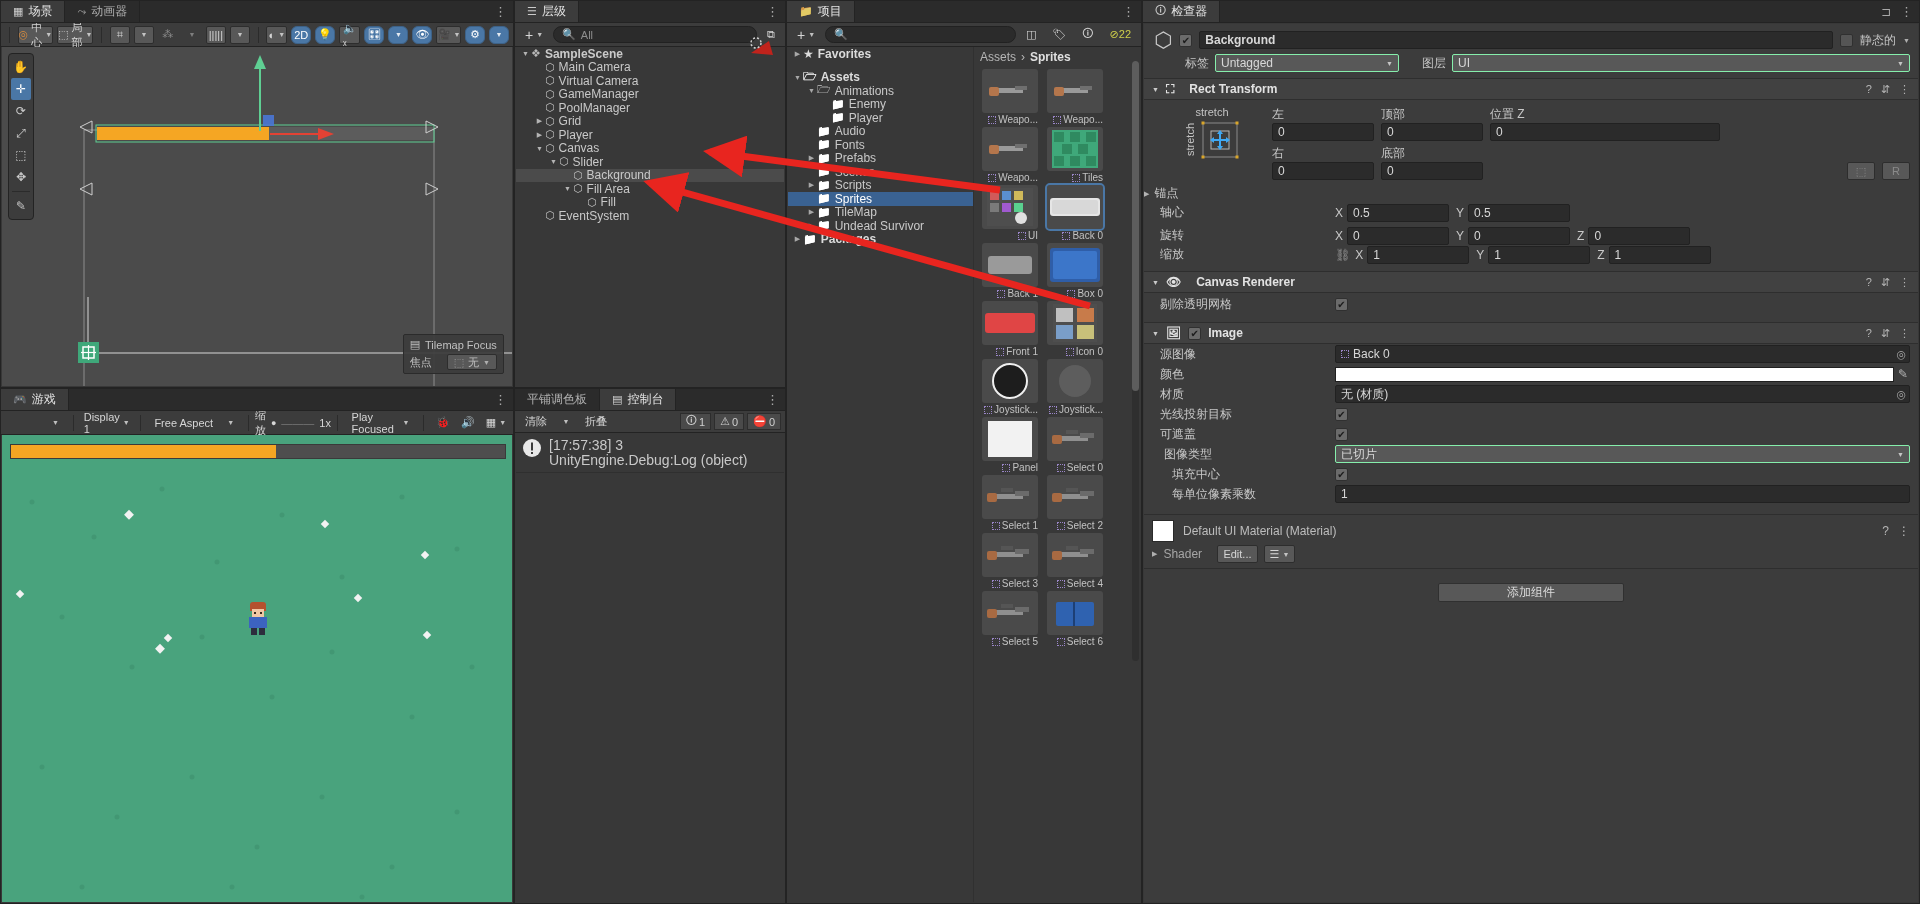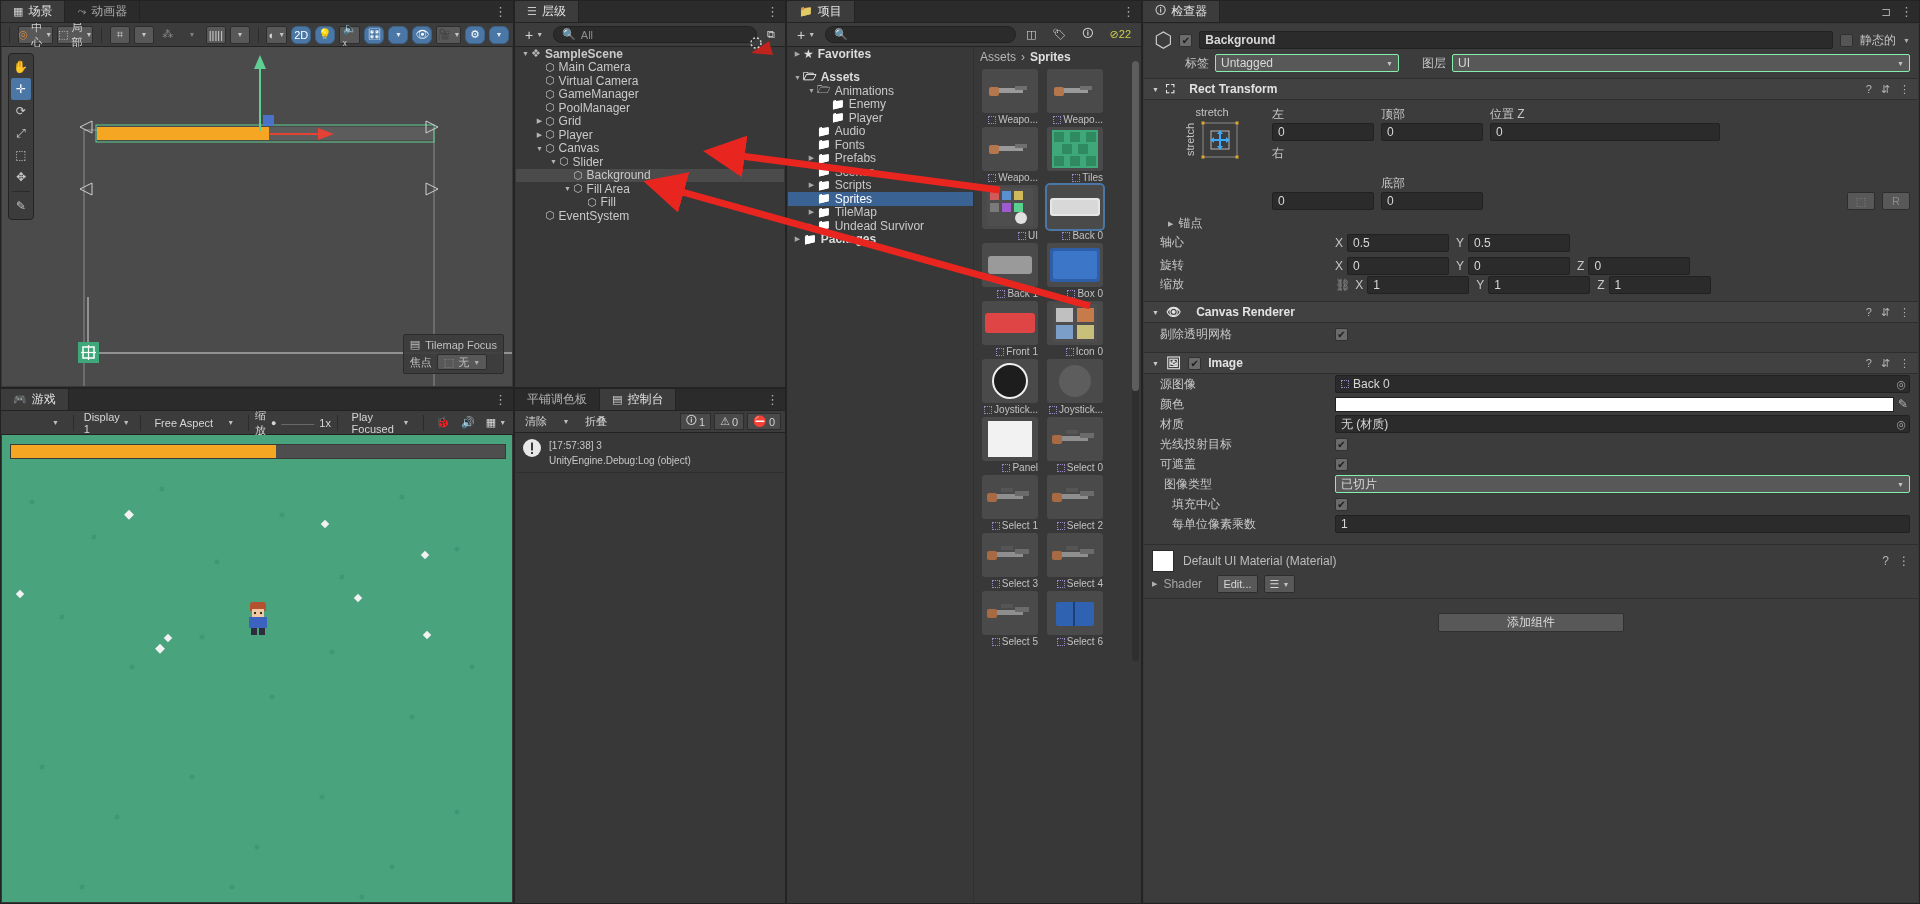--- a/index.html
+++ b/index.html
@@ -64,21 +64,21 @@
     color: #c8c8c8; font-size: 12px;
   }
   .scene-tools .st.sel { background: #4a77a6; color: #fff; border-radius: 2px; margin: 0 2px; }
   .scene-tools .divider { height: 1px; background: #2b2b2b; margin: 3px 3px; }
 
   .focus-box {
     position: absolute; right: 8px; bottom: 12px; background: #3c3c3cee;
     border: 1px solid #2b2b2b; border-radius: 2px; padding: 3px 6px; z-index: 5;
   }
   .focus-box .line1 { display: flex; align-items: center; gap: 5px; font-size: 11px; color: #c0c0c0; margin-bottom: 3px; }
-  .focus-box .line2 { display: flex; align-items: center; gap: 5px; font-size: 11px; color: #c0c0c0; }
+  .focus-box .line2 { display: flex; align-items: center; gap: 15px; font-size: 11px; color: #c0c0c0; }
   .focus-box .mini { background: #585858; border: 1px solid #2d2d2d; border-radius: 2px; padding: 0 6px; height: 16px;
     display: flex; align-items: center; gap: 4px; color: #bdbdbd; }
 
   
   #game-panel { left: 0; top: 388px; width: 514px; height: 516px; }
   #game-viewport { position: absolute; left: 1px; top: 46px; right: 1px; bottom: 1px; background: #49a37d; overflow: hidden; }
 
   
   #hierarchy-panel { left: 514px; top: 0; width: 272px; height: 388px; }
   #hier-list { position: absolute; left: 1px; top: 46px; right: 1px; bottom: 1px; overflow: hidden; background: #383838; }
@@ -90,21 +90,21 @@
   
   #console-panel { left: 514px; top: 388px; width: 272px; height: 516px; }
   #console-toolbar {
     height: 22px; background: #3c3c3c; display: flex; align-items: center; gap: 3px;
     padding: 0 4px; border-bottom: 1px solid #232323;
   }
   .cbadge { display: flex; align-items: center; gap: 2px; height: 17px; padding: 0 5px;
     background: #4a4a4a; border: 1px solid #2d2d2d; font-size: 11px; color: #cfcfcf; }
   #console-list { position: absolute; left: 1px; top: 45px; right: 1px; bottom: 1px; background: #383838; }
   .logentry { display: flex; gap: 7px; padding: 4px 6px; border-bottom: 1px solid #2f2f2f; }
-  .logentry .msg { font-size: 10px; color: #c9c9c9; line-height: 15px; }
+  .logentry .msg { font-size: 14px; color: #c9c9c9; line-height: 15px; }
 
   
   #project-panel { left: 786px; top: 0; width: 356px; height: 904px; }
   #proj-body { position: absolute; left: 1px; top: 46px; right: 1px; bottom: 1px; display: flex; }
   #proj-tree { width: 186px; background: #383838; overflow: hidden; border-right: 1px solid #303030; }
   #proj-grid-wrap { flex: 1; background: #383838; display: flex; flex-direction: column; overflow: hidden; }
   .proj-breadcrumb { height: 20px; display: flex; align-items: center; gap: 5px;
     padding: 0 6px; font-size: 12px; color: #b6b6b6; background: #383838; }
   .proj-breadcrumb b { color: #e0e0e0; }
   .prow { display: flex; align-items: center; height: 13.5px; font-size: 12px; color: #c9c9c9; white-space: nowrap; padding-left: 4px; }
@@ -999,34 +999,34 @@
             <span style="width:102px;">顶部</span>
             <span style="width:102px;">位置 Z</span>
           </div>
           <div style="display:flex;gap:7px;margin-bottom:4px;">
             <span class="txtfield" style="width:102px;">0</span>
             <span class="txtfield" style="width:102px;">0</span>
             <span class="txtfield" style="width:230px;">0</span>
           </div>
           <div style="display:flex;gap:7px;font-size:12px;color:#c8c8c8;">
             <span style="width:102px;">右</span>
-            <span style="width:102px;margin-top:30px;">底部</span>
+            <span style="width:102px;">底部</span>
           </div>
           <div style="display:flex;gap:7px;align-items:center;">
             <span class="txtfield" style="width:102px;">0</span>
             <span class="txtfield" style="width:102px;">0</span>
             <span style="flex:1"></span>
             <span class="tbtn" style="width:28px;color:#8a8a8a;">⬚</span>
             <span class="tbtn" style="width:28px;color:#8a8a8a;">
                 <span>R</span>
               </span>
           </div>
         </div>
       </div>
-      <div class="prop" style="padding-left:24px;">
+      <div class="prop" style="padding-left:0;">
         <span class="caret" style="margin-right:5px;">▶</span>
         <span>锚点</span>
       </div>
       <div class="prop">
         <span class="lbl">轴心</span>
         <span style="margin-right:4px;">X</span>
         <span class="txtfield" style="width:102px;margin-right:7px;">0.5</span>
         <span style="margin-right:4px;">Y</span>
         <span class="txtfield" style="width:102px;">0.5</span>
       </div>

